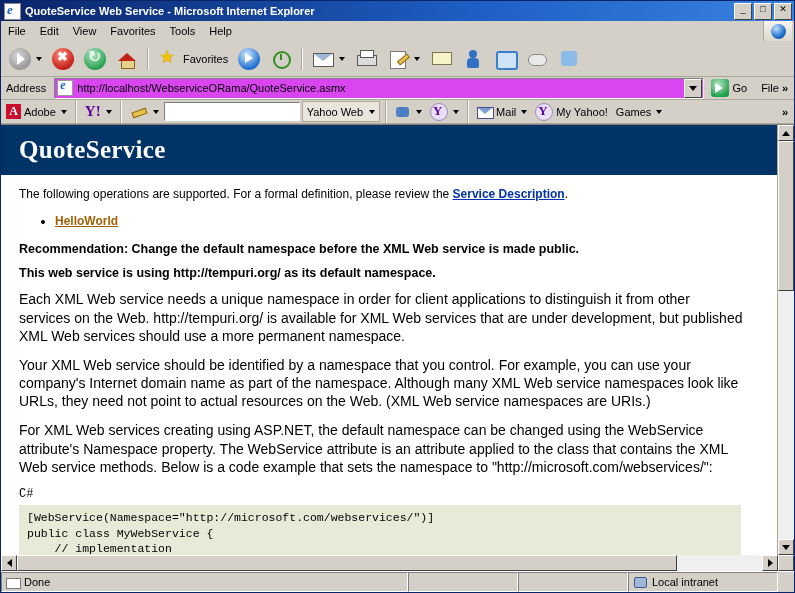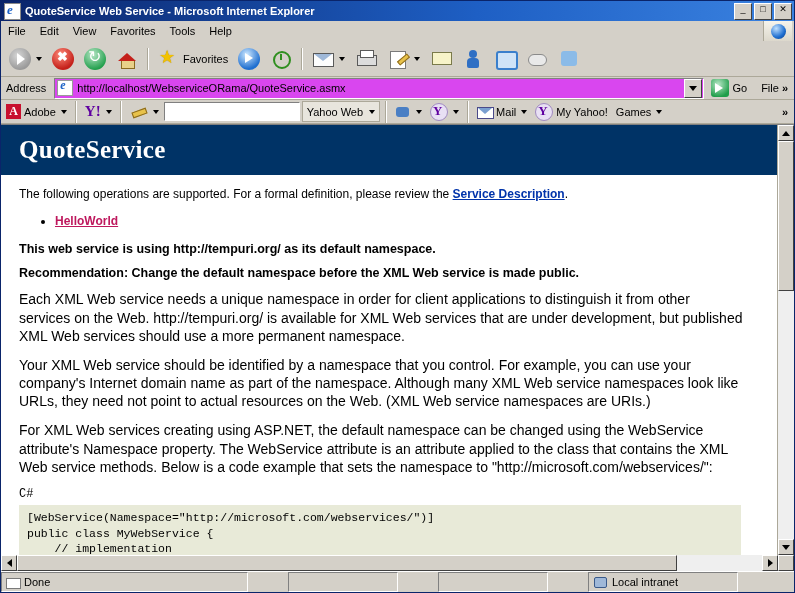--- a/index.html
+++ b/index.html
@@ -340,21 +340,21 @@
   .page-body {
     padding: 12px 34px 0 18px;
     font-family: "Liberation Sans", sans-serif;
     font-size: 12px;
     color: #000;
   }
   .page-body p { margin: 0 0 12px 0; line-height: 1.28; }
   .page-body a { color: #0033aa; font-weight: bold; }
   .op-list { margin: 0 0 14px 0; padding-left: 36px; }
   .op-list li { margin-bottom: 2px; }
-  .op-list a { color: #be185d; font-weight: bold; }
+  .op-list a { color: #a16207; font-weight: bold; }
   .bold-line { font-weight: bold; font-size: 12.5px; margin: 0 0 10px 0; }
   .para { margin: 0 0 11px 0; line-height: 1.3; font-size: 14px;}
   .lang-label { font-family: "Liberation Mono", monospace; font-size: 12px; margin: 0 0 4px 0; }
   .codebox {
     background: #e8ead8;
     border: 0;
     font-family: "Liberation Mono", monospace;
     font-size: 11.5px;
     padding: 5px 8px 6px 8px;
     white-space: pre;
@@ -403,21 +403,20 @@
   .tri-rt{width:0;height:0;border-top:4px solid transparent;border-bottom:4px solid transparent;border-left:5px solid #000;}
 
   
   .statusbar {
     height: 20px;
     display: flex;
     align-items: stretch;
     background: #d4d0c8;
     border-top: 1px solid #ffffff;
     font-size: 11px;
-    gap: 40px;
   }
   .st-cell {
     border: 1px solid;
     border-color: #808080 #ffffff #ffffff #808080;
     display: flex; align-items: center;
     padding: 0 4px;
     box-sizing: border-box;
   }
   .st-done { flex: 1; gap: 4px; }
   .st-blank1 { width: 110px; }
@@ -581,22 +580,22 @@
   <div class="content-area">
     <div class="page">
       <div class="svc-header">QuoteService</div>
       <div class="page-body">
         <p>
           <span>The following operations are supported. For a formal definition, please review the </span><a href="#">Service Description</a><span>.</span>
         </p>
         <ul class="op-list">
           <li><a href="#">HelloWorld</a></li>
         </ul>
+        <div class="bold-line">Recommendation: Change the default namespace before the XML Web service is made public.</div>
         <div class="bold-line">This web service is using http://tempuri.org/ as its default namespace.</div>
-        <div class="bold-line">Recommendation: Change the default namespace before the XML Web service is made public.</div>
         <div class="para">Each XML Web service needs a unique namespace in order for client applications to distinguish it from other services on the Web. http://tempuri.org/ is available for XML Web services that are under development, but published XML Web services should use a more permanent namespace.</div>
         <div class="para">Your XML Web service should be identified by a namespace that you control. For example, you can use your company's Internet domain name as part of the namespace. Although many XML Web service namespaces look like URLs, they need not point to actual resources on the Web. (XML Web service namespaces are URIs.)</div>
         <div class="para">For XML Web services creating using ASP.NET, the default namespace can be changed using the WebService attribute's Namespace property. The WebService attribute is an attribute applied to the class that contains the XML Web service methods. Below is a code example that sets the namespace to "http://microsoft.com/webservices/":</div>
         <div class="lang-label">C#</div>
         <div class="codebox">[WebService(Namespace="http://microsoft.com/webservices/")]
 public class MyWebService {
     // implementation</div>
       </div>
     </div>
     <div class="vscroll">

